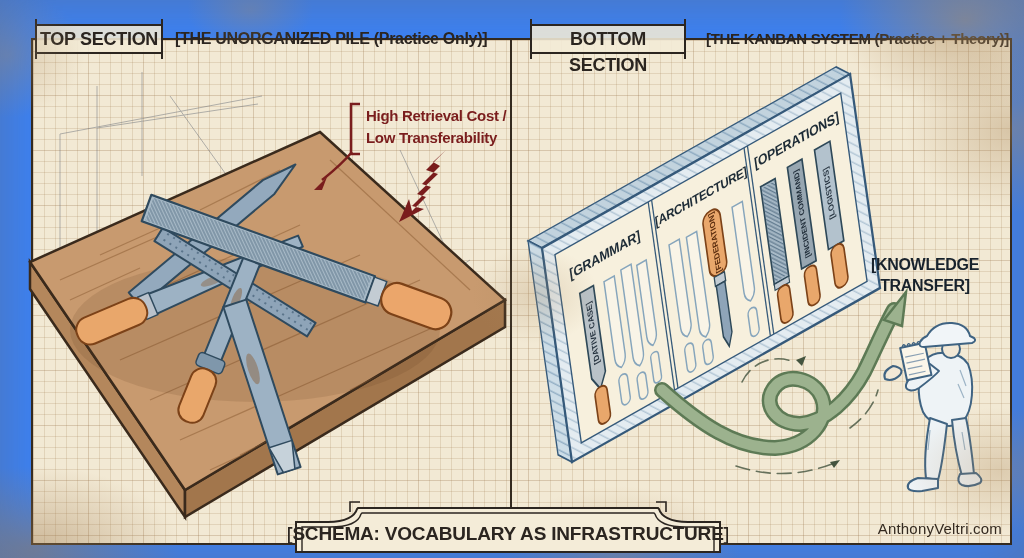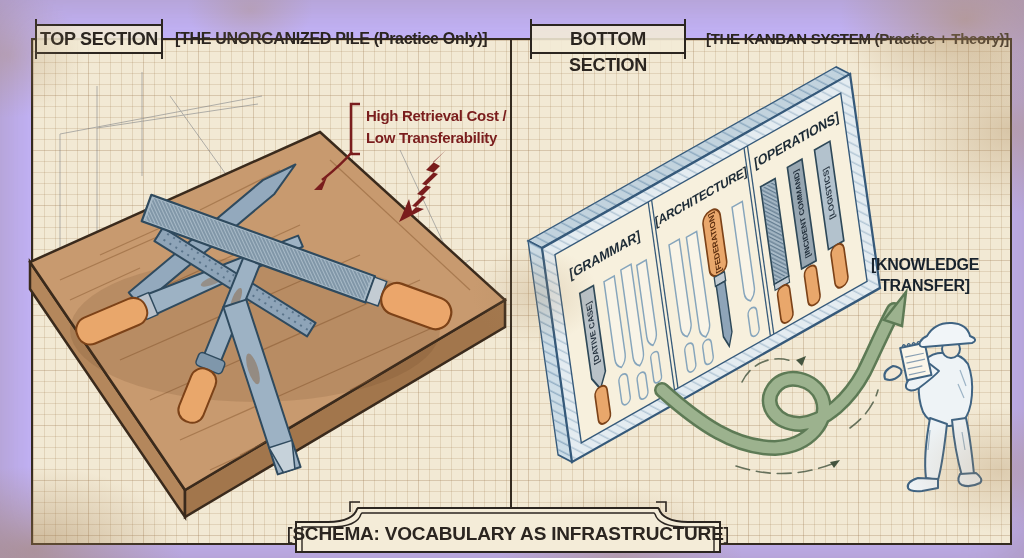--- a/index.html
+++ b/index.html
@@ -1,17 +1,17 @@
 <!DOCTYPE html>
 <html><head>
 <meta charset="utf-8">
 <style>
   html,body{margin:0;padding:0;background:#cfc0a2;}
   .canvas{position:relative;width:1024px;height:558px;overflow:hidden;
-    background:#c4b5fd;font-family:"Liberation Sans",sans-serif;
+    background:#3b82f6;font-family:"Liberation Sans",sans-serif;
     box-shadow:inset 0 0 60px rgba(120,90,50,.35);}
   .frame{position:absolute;left:31px;top:38px;width:981px;height:507px;
     border:2px solid #332a20;background-color:#f2e9d4;box-sizing:border-box;
     background-image:
       linear-gradient(rgba(164,132,92,.22) 1px, transparent 1px),
       linear-gradient(90deg, rgba(164,132,92,.22) 1px, transparent 1px),
       linear-gradient(rgba(150,118,80,.14) 1px, transparent 1px),
       linear-gradient(90deg, rgba(150,118,80,.14) 1px, transparent 1px);
     background-size:11px 11px,11px 11px,55px 55px,55px 55px;}
   .divider{position:absolute;left:510px;top:38px;width:2px;height:507px;background:#332a20;}
@@ -273,14 +273,15 @@
 
   <div class="stains"></div>
 
   <svg width="440" height="54" viewBox="0 0 440 54" style="left:288px;top:500px;">
     <path d="M8,52 L8,22 L40,22 C58,22 67,16 69,9 L70,8 L370,8 L371,9 C373,16 382,22 400,22 L432,22 L432,52 Z" fill="#f4ecd8" stroke="#2b2520" stroke-width="2"></path>
     <path d="M14,52 L14,27 L42,27 C62,27 71,21 73,14 L74,13 L366,13 L367,14 C369,21 378,27 398,27 L426,27 L426,52" fill="none" stroke="#2b2520" stroke-width="1.4"></path>
     <path d="M62,12 L62,2 L72,2 M378,12 L378,2 L368,2" fill="none" stroke="#2b2520" stroke-width="1.6"></path>
     <text x="220" y="40" text-anchor="middle" font-size="19" font-weight="bold" fill="#2b2520" letter-spacing="-0.2">[SCHEMA: VOCABULARY AS INFRASTRUCTURE]</text>
   </svg>
 
+  <div class="credit">AnthonyVeltri.com</div>
 
 </div>
 
 </body></html>

